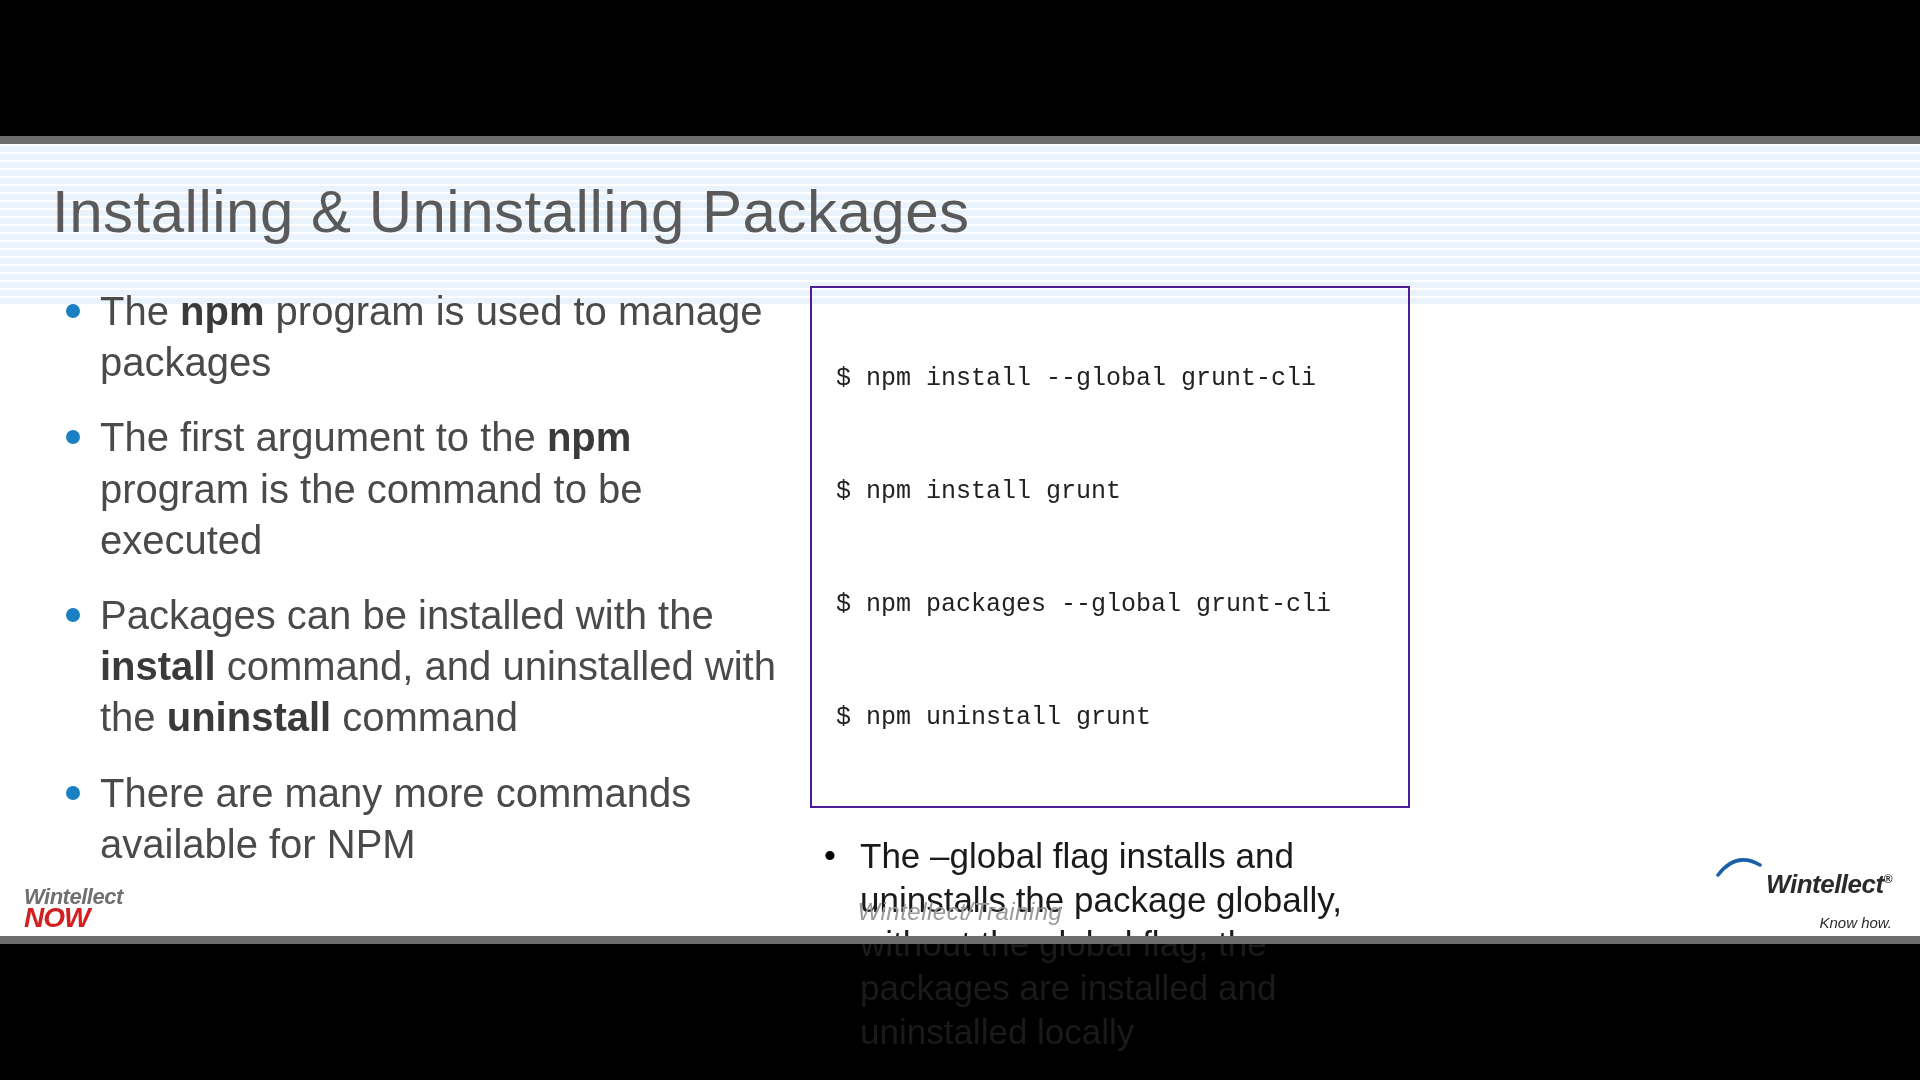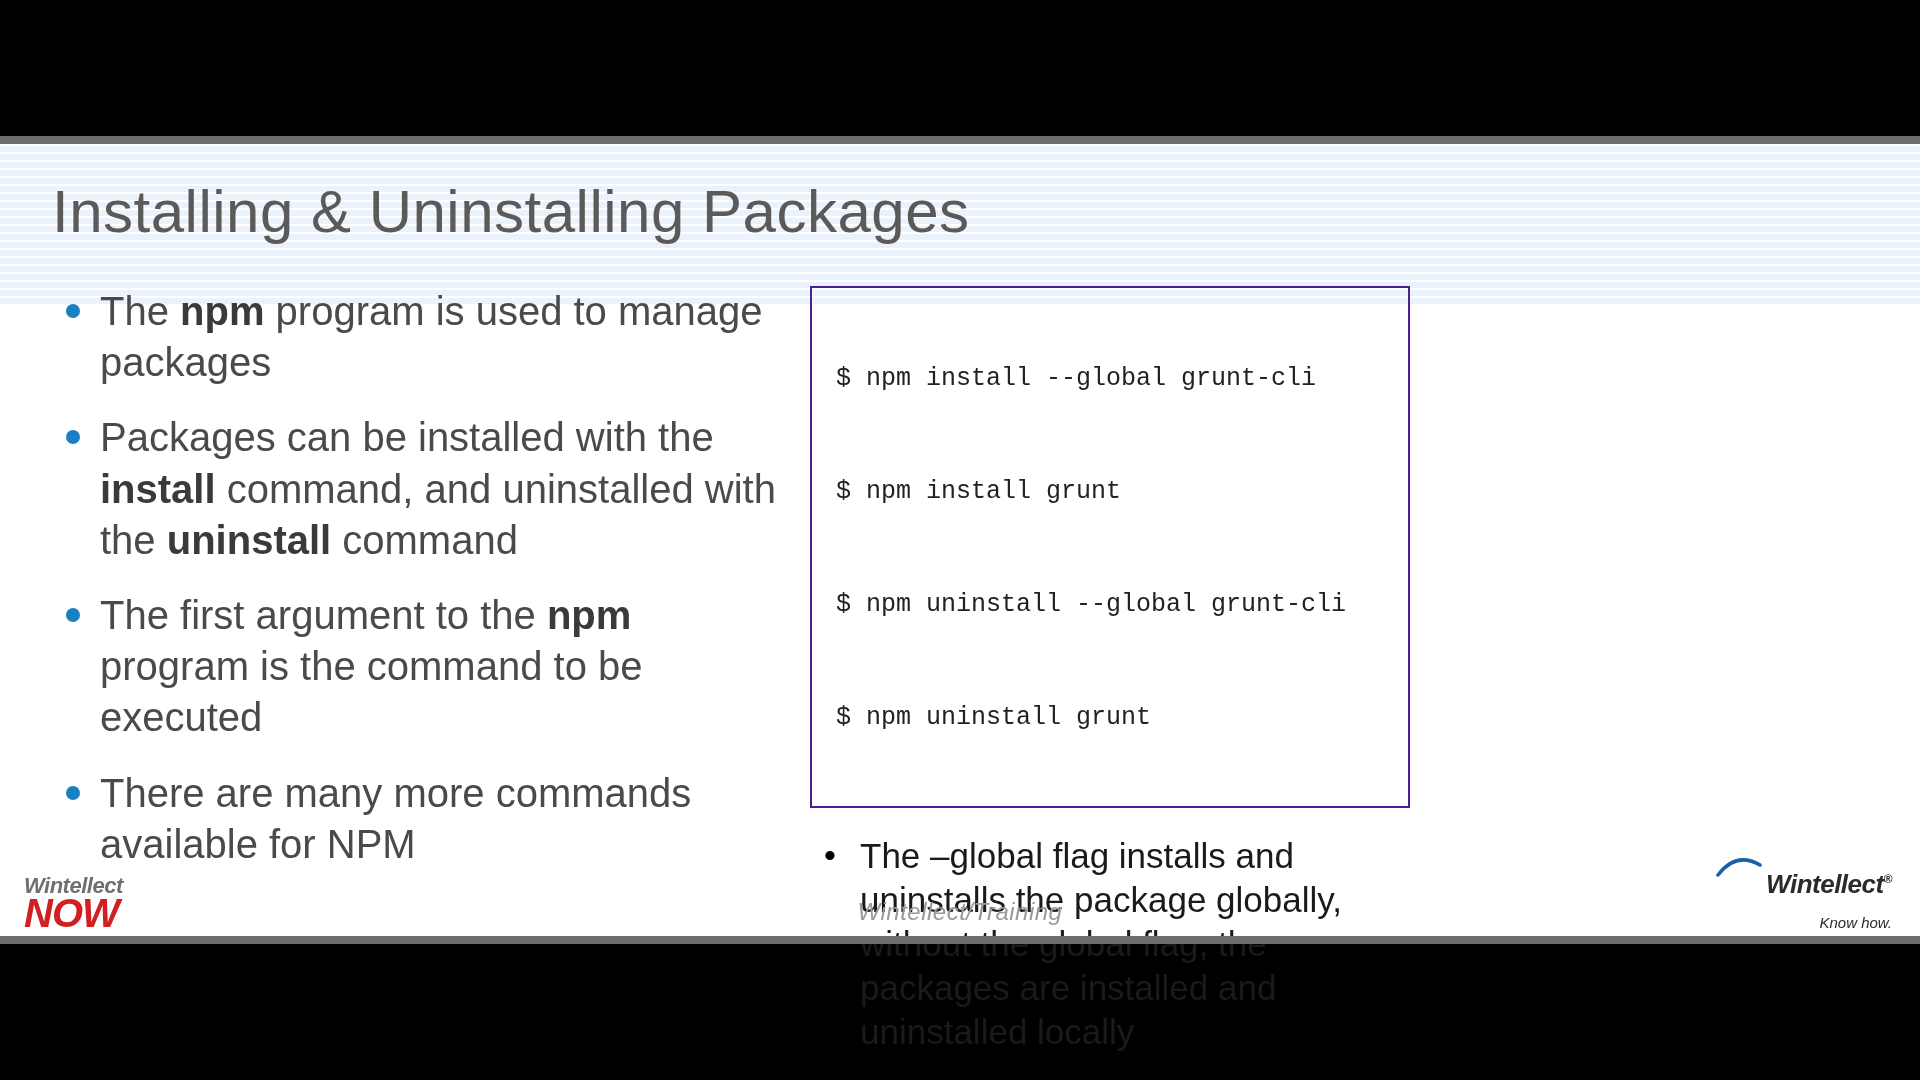--- a/index.html
+++ b/index.html
@@ -181,21 +181,21 @@
     font-weight: 900;
     font-style: italic;
     font-size: 22px;
     color: #707070;
     letter-spacing: -0.5px;
   }
   .logo-left .l2 {
     font-family: Arial Black, Arial, sans-serif;
     font-weight: 900;
     font-style: italic;
-    font-size: 40px;
+    font-size: 28px;
     color: #d21f1f;
     letter-spacing: -1px;
   }
 
   .logo-right {
     position: absolute;
     right: 28px;
     bottom: 14px;
     text-align: right;
     line-height: 1.0;
@@ -244,36 +244,36 @@
   </div>
 
   <div class="content">
 
     <div class="col-left">
       <ul class="bullets">
         <li>
           <span>The </span><b>npm</b><span> program is used to manage packages</span>
         </li>
         <li>
+          <span>The first argument to the </span><b>npm</b><span> program is the command to be executed</span>
+        </li>
+        <li>
           <span>Packages can be installed with the </span><b>install</b><span> command, and uninstalled with the </span><b>uninstall</b><span> command</span>
-        </li>
-        <li>
-          <span>The first argument to the </span><b>npm</b><span> program is the command to be executed</span>
         </li>
         <li>
           <span>There are many more commands available for NPM</span>
         </li>
       </ul>
     </div>
 
     <div class="col-right">
       <div class="code-box">
         <div class="code-line">$ npm install --global grunt-cli</div>
         <div class="code-line">$ npm install grunt</div>
-        <div class="code-line">$ npm uninstall --global grunt-cli</div>
+        <div class="code-line">$ npm packages --global grunt-cli</div>
         <div class="code-line">$ npm uninstall grunt</div>
       </div>
 
       <ul class="right-bullets">
         <li>
           <span>The </span><b>–global</b><span> flag installs and uninstalls the package globally, without the global flag, the packages are installed and uninstalled locally</span>
         </li>
       </ul>
     </div>
 

